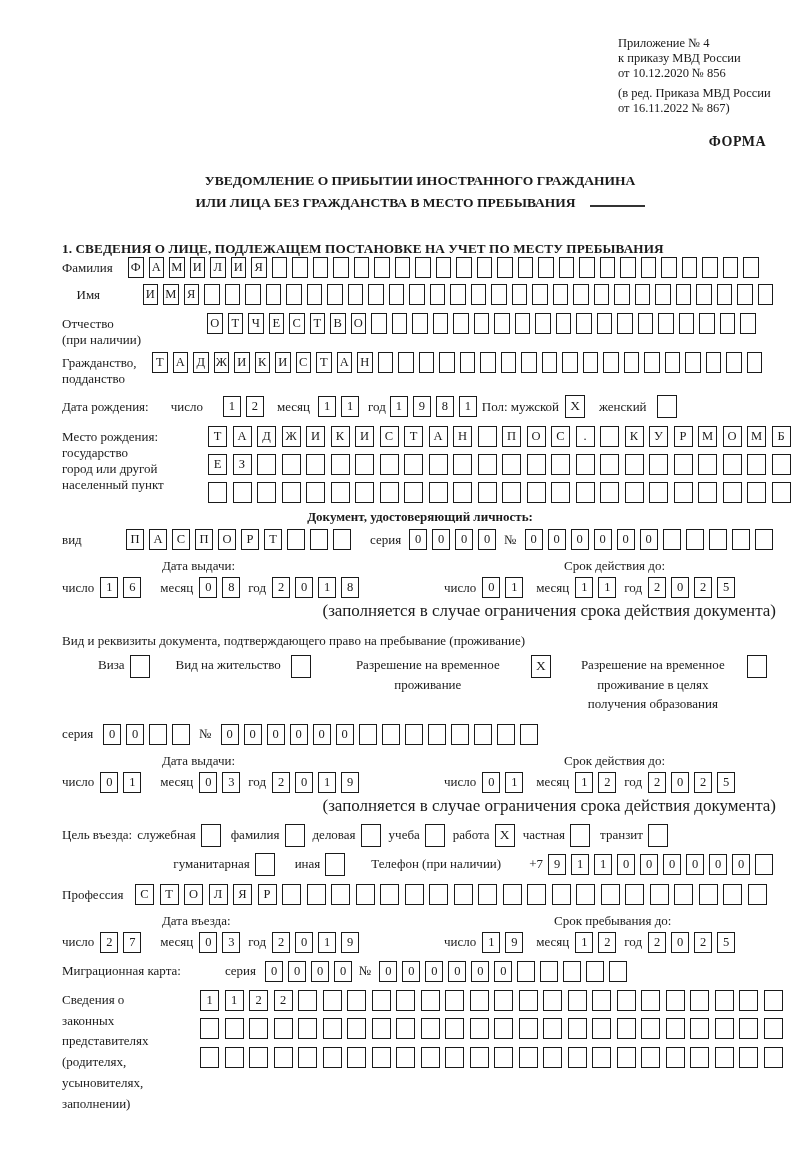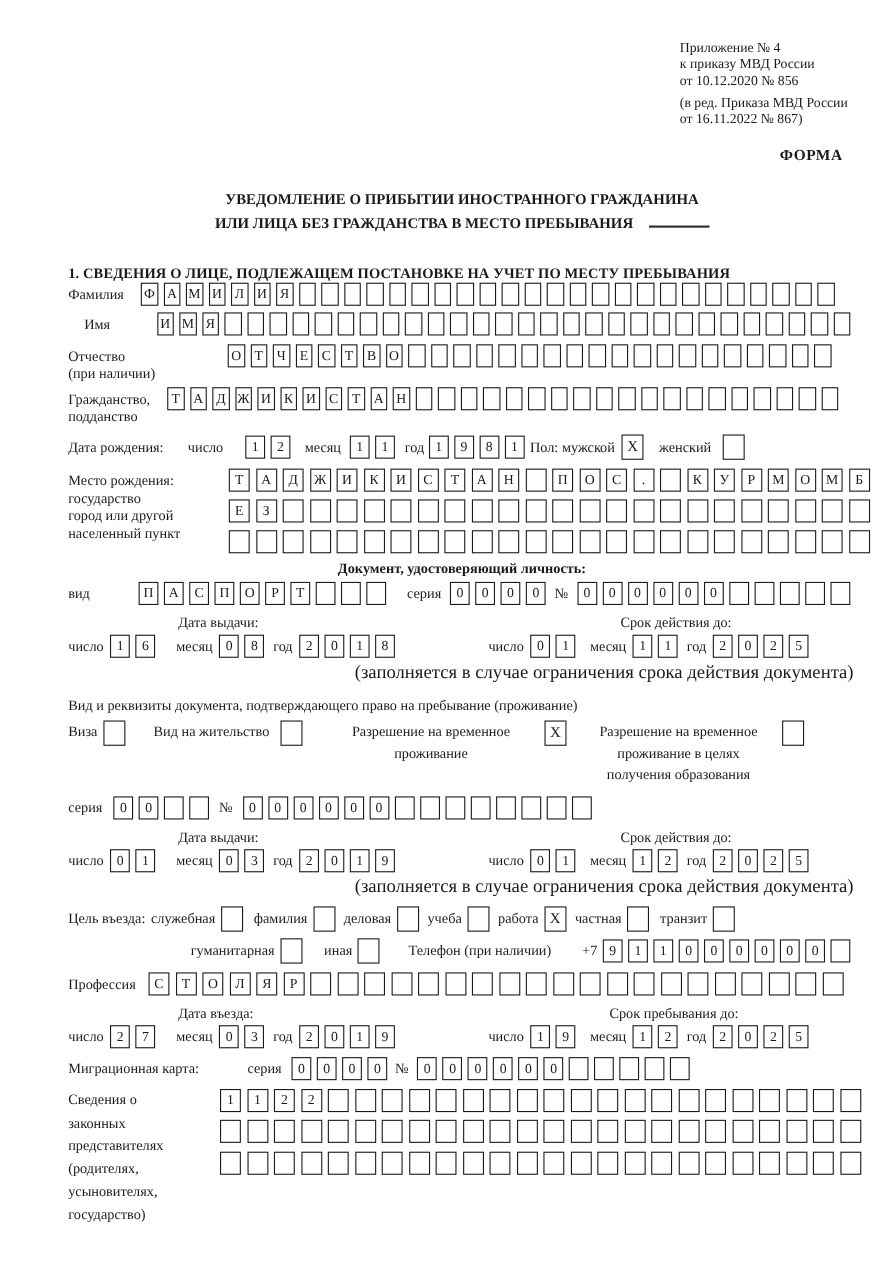--- a/index.html
+++ b/index.html
@@ -36,21 +36,21 @@
   .doc-heading { text-align: center; font-weight: bold; margin-top: 6px; }
   .dates { display: flex; margin-top: 8px; }
   .dcol-l { width: 382px; flex: none; }
   .dcol-r { flex: 1; }
   .dhead { margin-bottom: 3px; }
   .dline { display: flex; align-items: center; }
   .dline .word { margin-right: 6px; }
   .note-right { text-align: right; font-size: 17px; margin-top: 3px; padding-right: 2px; }
   .intro { margin-top: 10px; line-height: 1.55; }
   .options { display: flex; align-items: flex-start; margin-top: 4px; }
-  .opt { display: flex; align-items: flex-start; }
+  .opt { display: flex; align-items: flex-start; margin-left: 36px; }
   .opt .otext { line-height: 1.5; }
   .opt .center { text-align: center; }
   .purposes { display: flex; align-items: center; margin-top: 10px; }
   .purposes .word, .options .word { margin-right: 5px; }
   .sved { display: flex; margin-top: 8px; gap: 22px; }
   .sved-label { width: 116px; flex: none; line-height: 1.6; }
   .sved-rows .cells { margin-bottom: 7.5px; }
   .note-center { font-size: 11.5px; margin-top: 2px; margin-left: 152px; }
   .mt4 { margin-top: 4px; } .mt6 { margin-top: 6px; justify-content: flex-end; } .mt8 { margin-top: 8px; }
   .mt10 { margin-top: 10px; } .mt20 { }
@@ -669,21 +669,21 @@
       </div>
   </div>
 
   <div class="sved">
     <div class="sved-label">
       <div>Сведения о</div>
       <div>законных</div>
       <div>представителях</div>
       <div>(родителях,</div>
       <div>усыновителях,</div>
-      <div>государство)</div>
+      <div>заполнении)</div>
     </div>
     <div class="sved-rows">
       <div class="cells wide">
           <div class="cell">1</div>
           <div class="cell">1</div>
           <div class="cell">2</div>
           <div class="cell">2</div>
           <div class="cell"></div>
           <div class="cell"></div>
           <div class="cell"></div>

